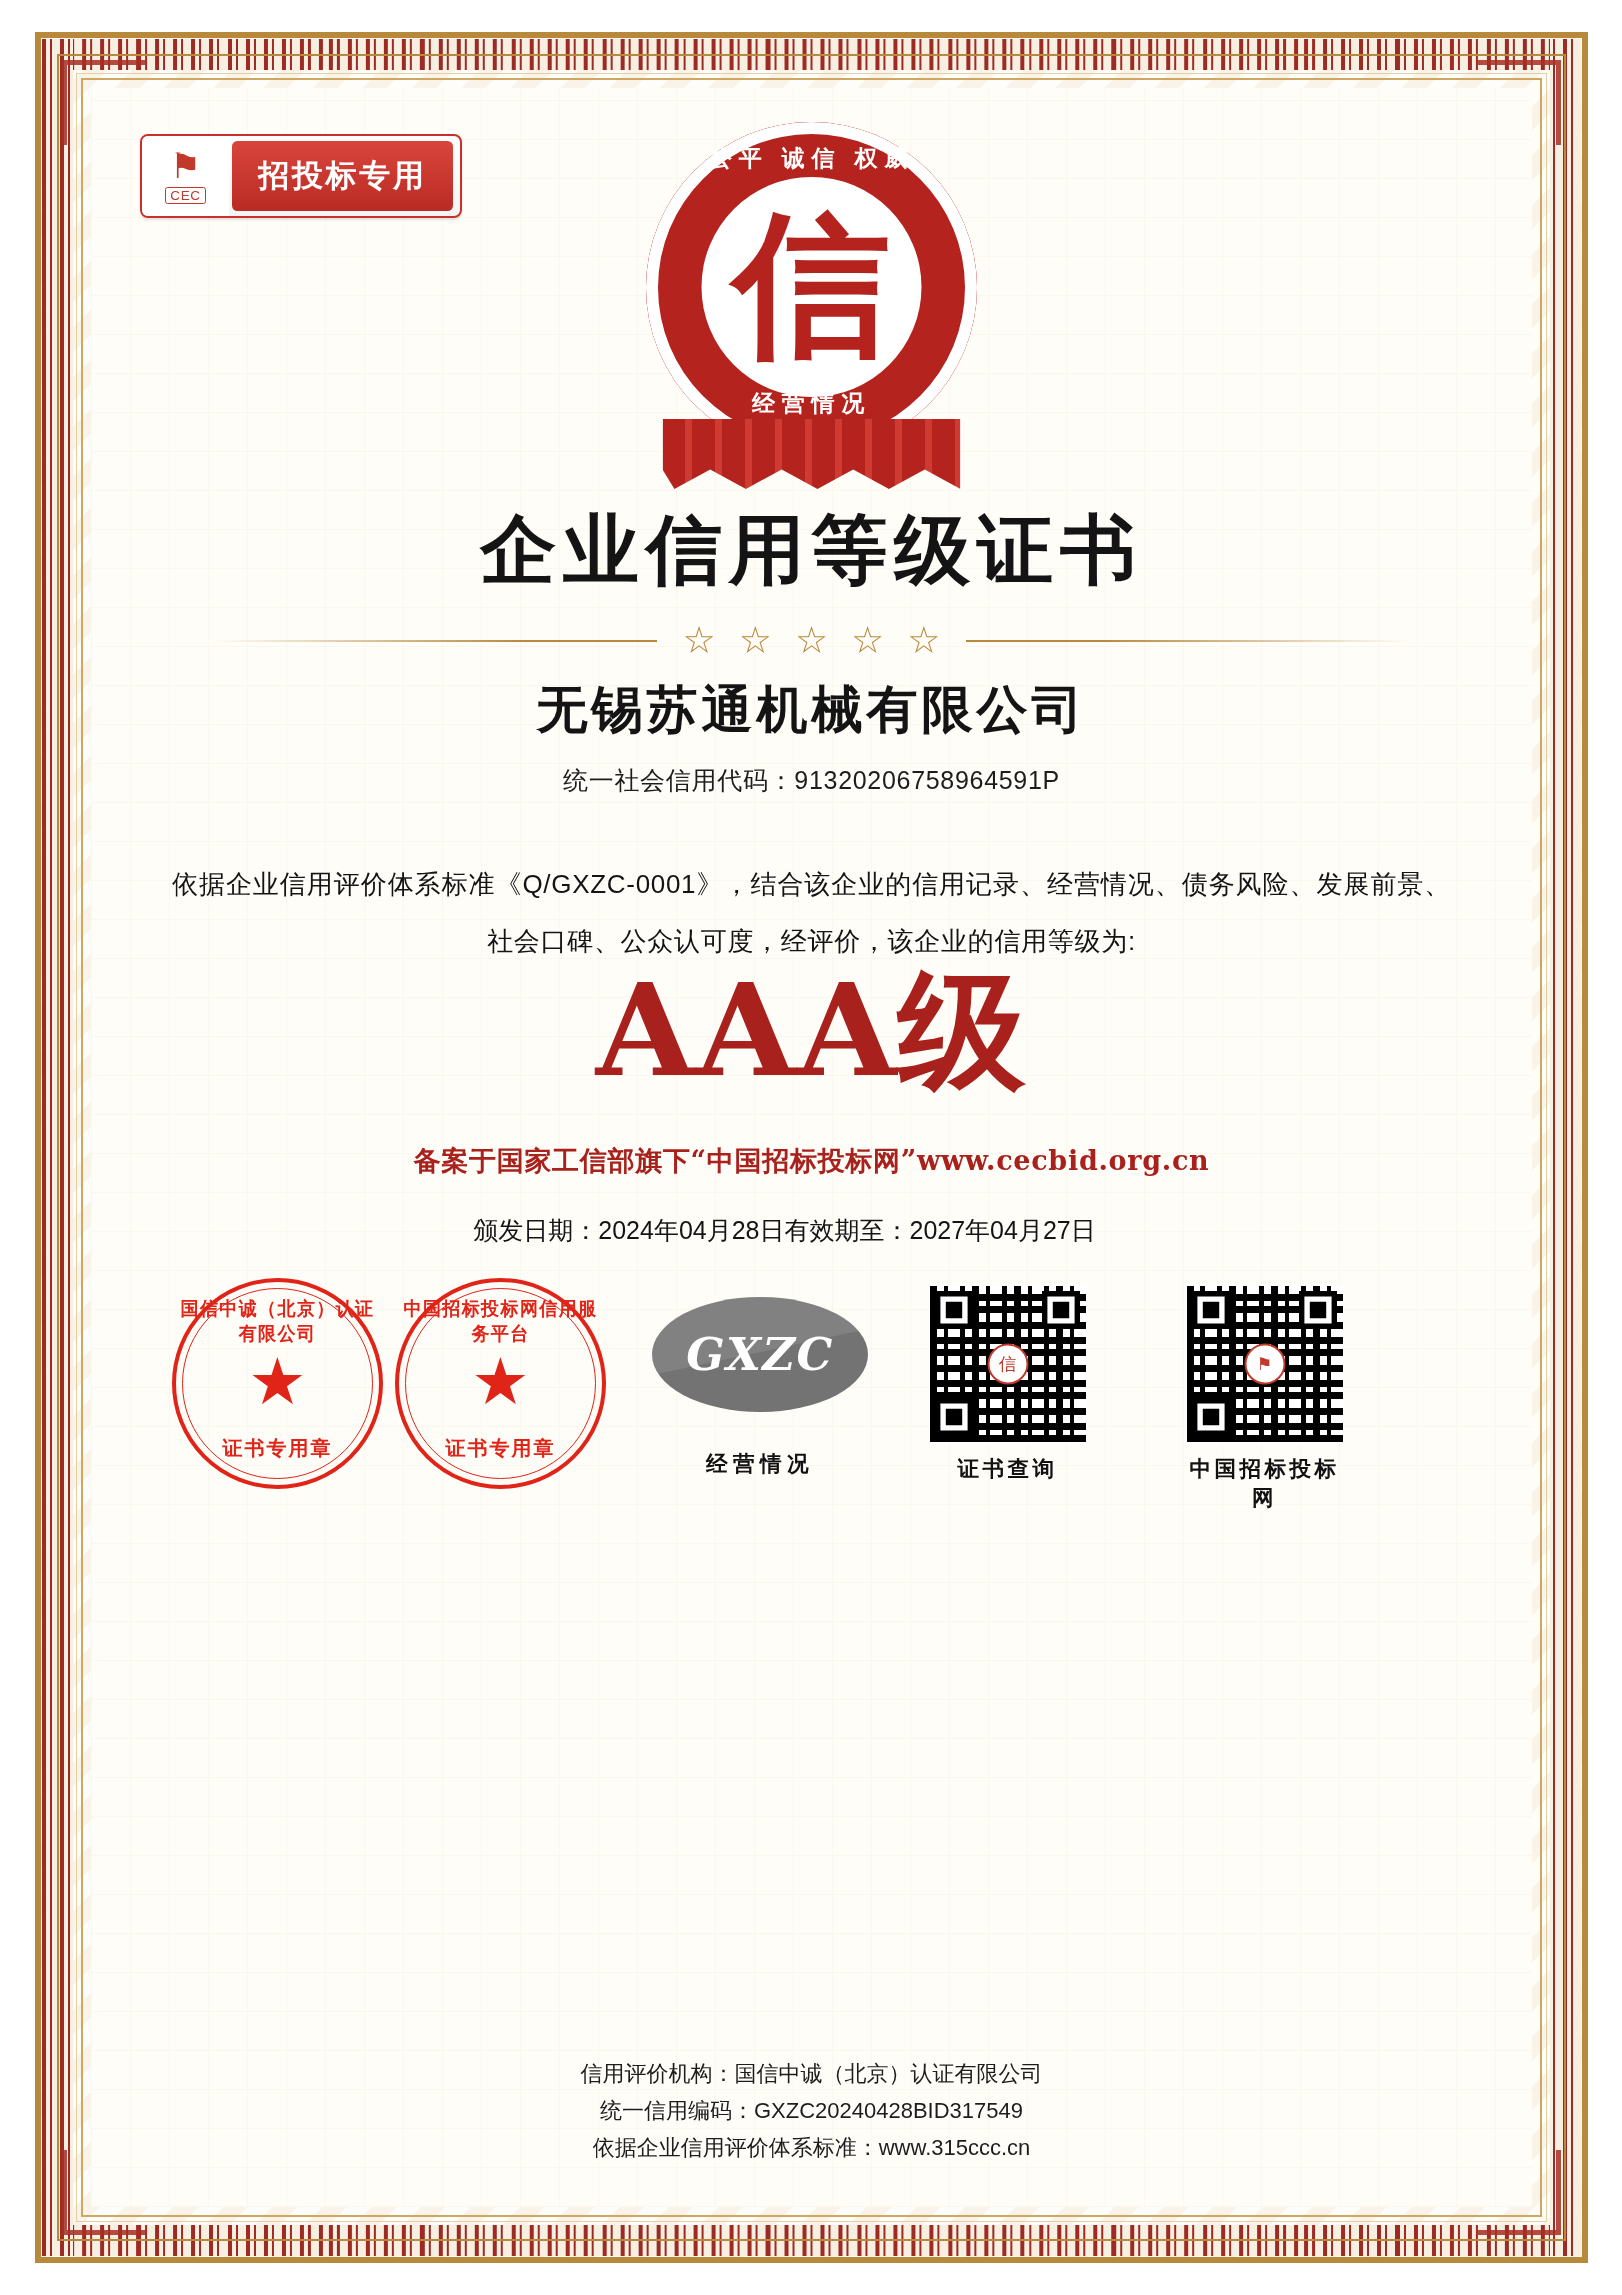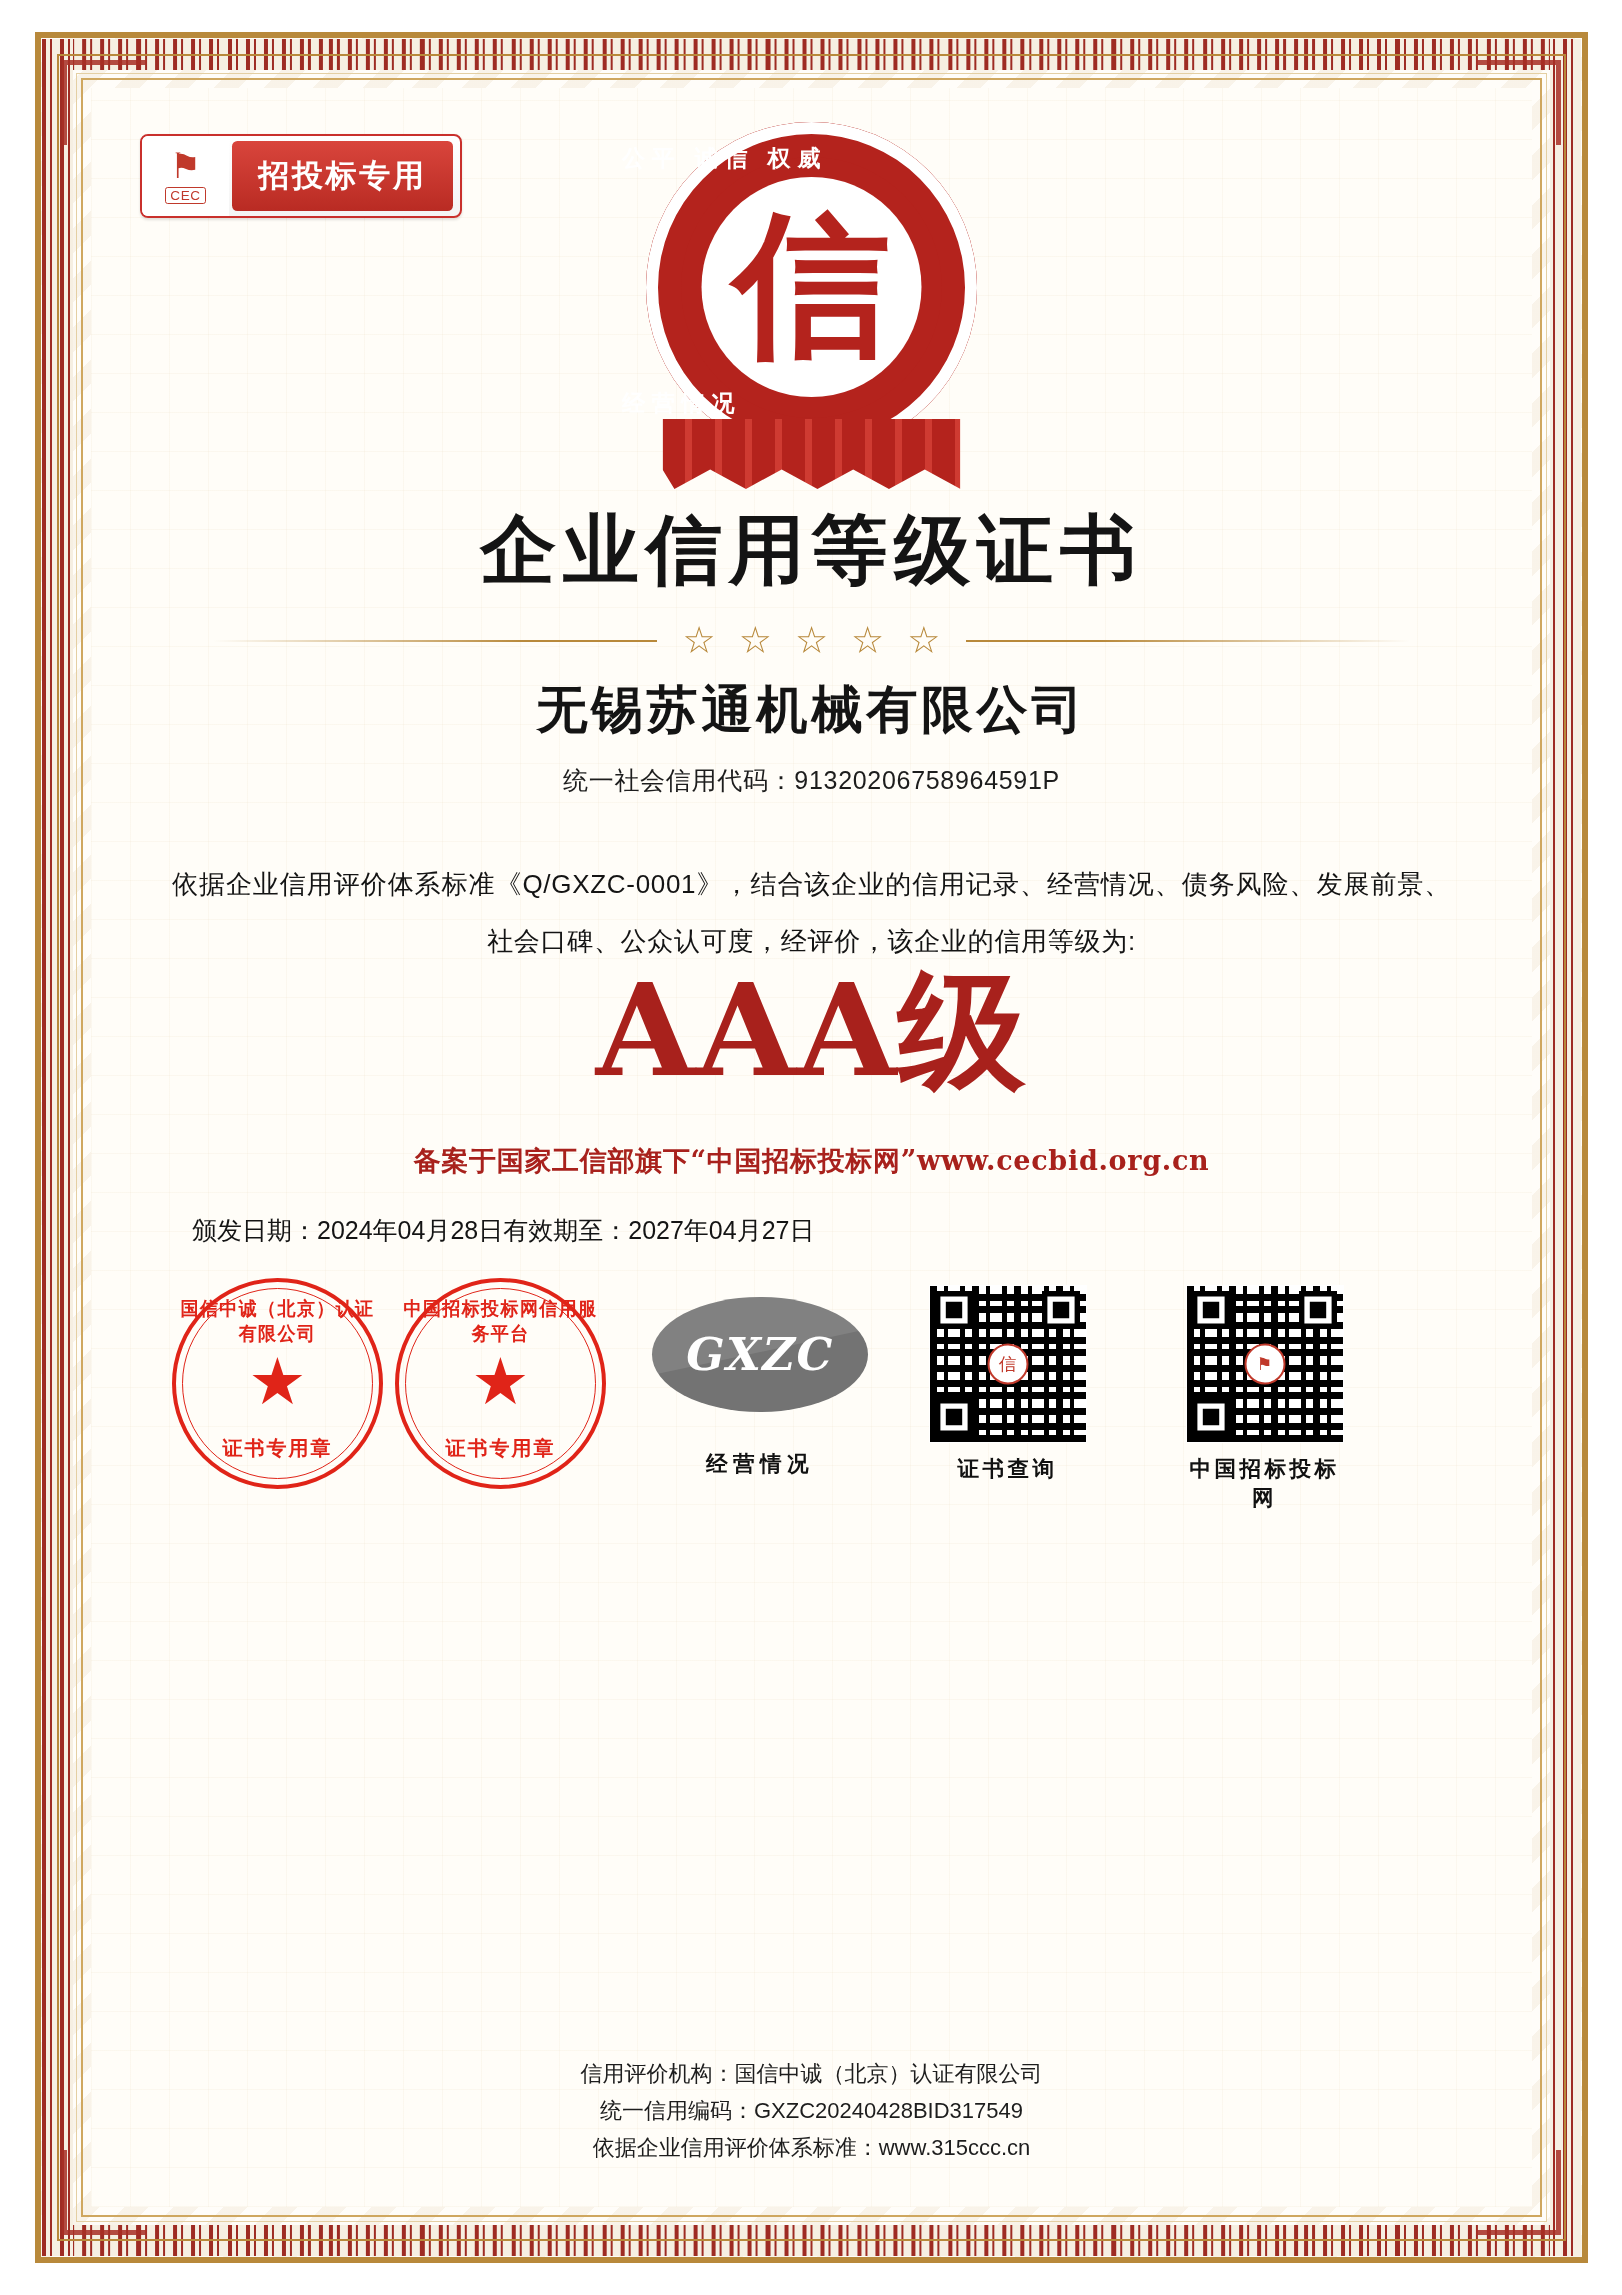--- a/index.html
+++ b/index.html
@@ -182,21 +182,21 @@
     font-family: "DejaVu Serif", serif;
     font-size: 157px;
     font-weight: bold;
     color: #b4231d;
     line-height: 1;
     margin-top: -5.4px;
   }
   .emblem .top-text, .emblem .bottom-text {
     position: absolute;
     left: 0; right: 0;
-    text-align: left;
+    text-align: center;
     color: #ffffff;
     font-weight: bold;
     letter-spacing: 6.8px;
   }
   .emblem .top-text { top: 28px; font-size: 23px; }
   .emblem .bottom-text { top: 273px; font-size: 23px; }
   .emblem .ribbon {
     position: absolute;
     left: 50%;
     transform: translateX(-50%);
@@ -310,21 +310,21 @@
     color: #a8211c;
     letter-spacing: 0.7px;
   }
 
   
   .dates {
     position: absolute;
     left: 81px; right: 81px;
     top: 1126px;
     display: flex;
-    justify-content: flex-start;
+    justify-content: center;
     font-size: 25px;
     color: #141414;
   }
   .dates .right-date { margin-right: 74px; }
   .dates .left-date { margin-left: 20px; }
 
   
   .seals {
     position: absolute;
     left: 61px; right: 54px;

